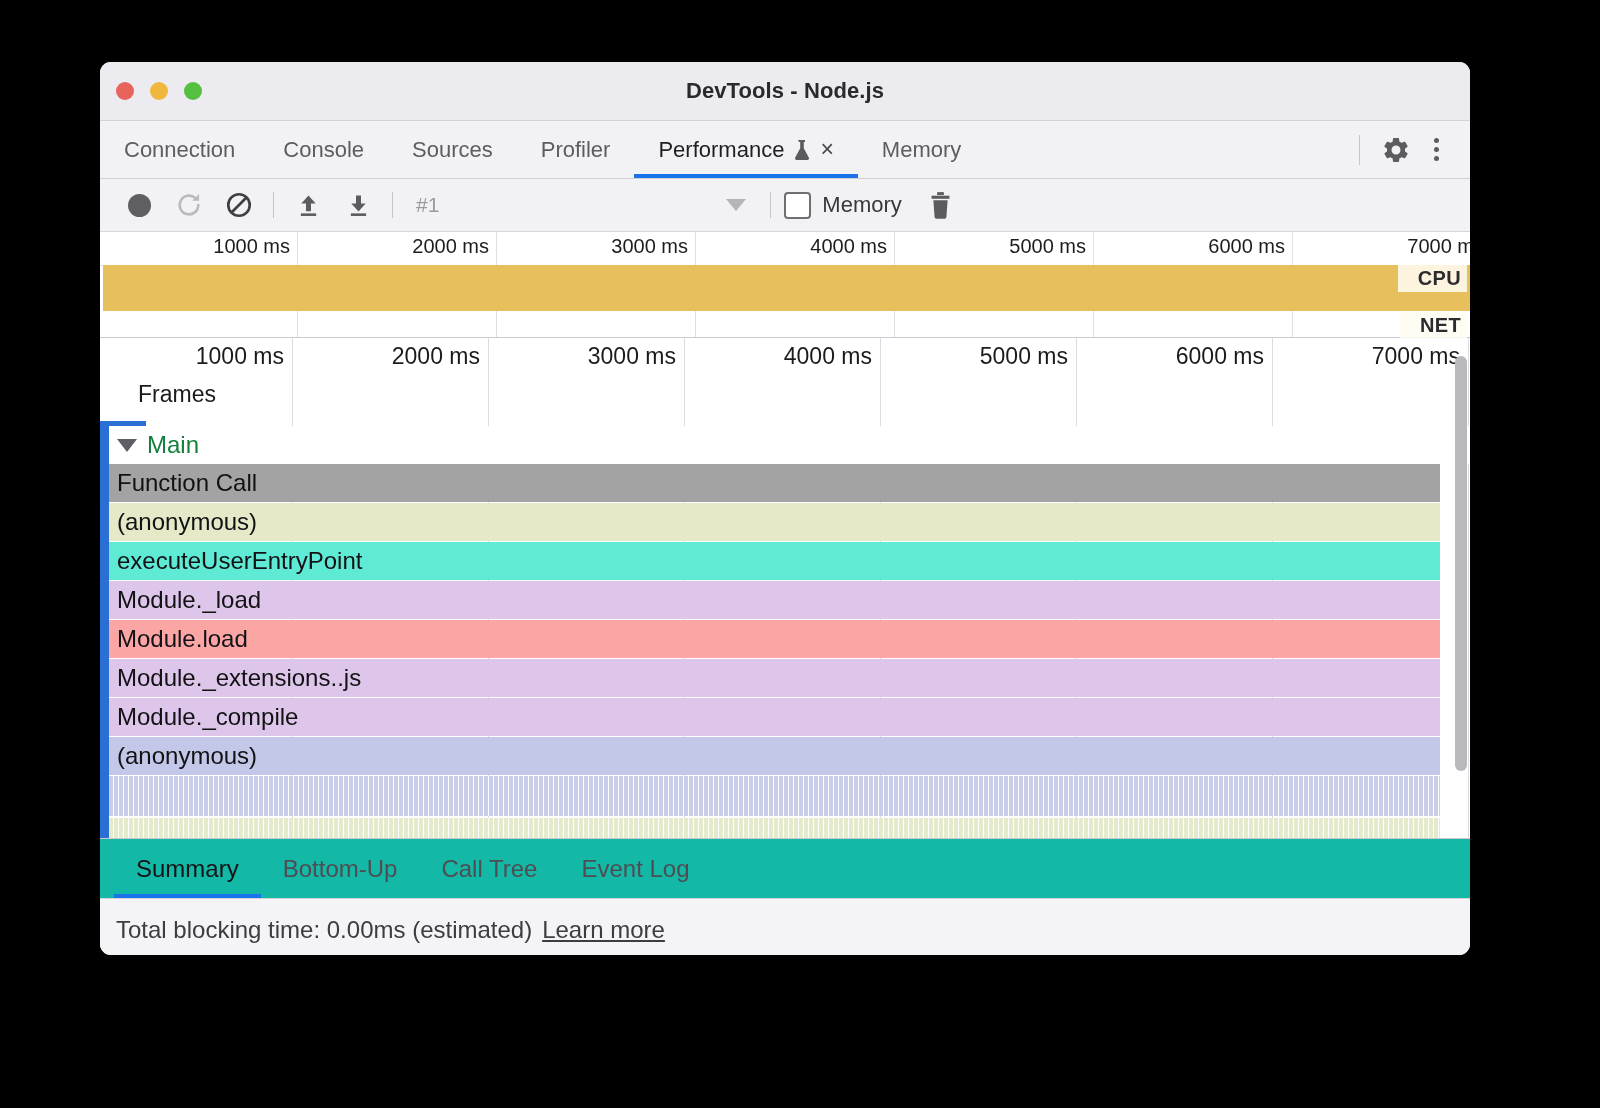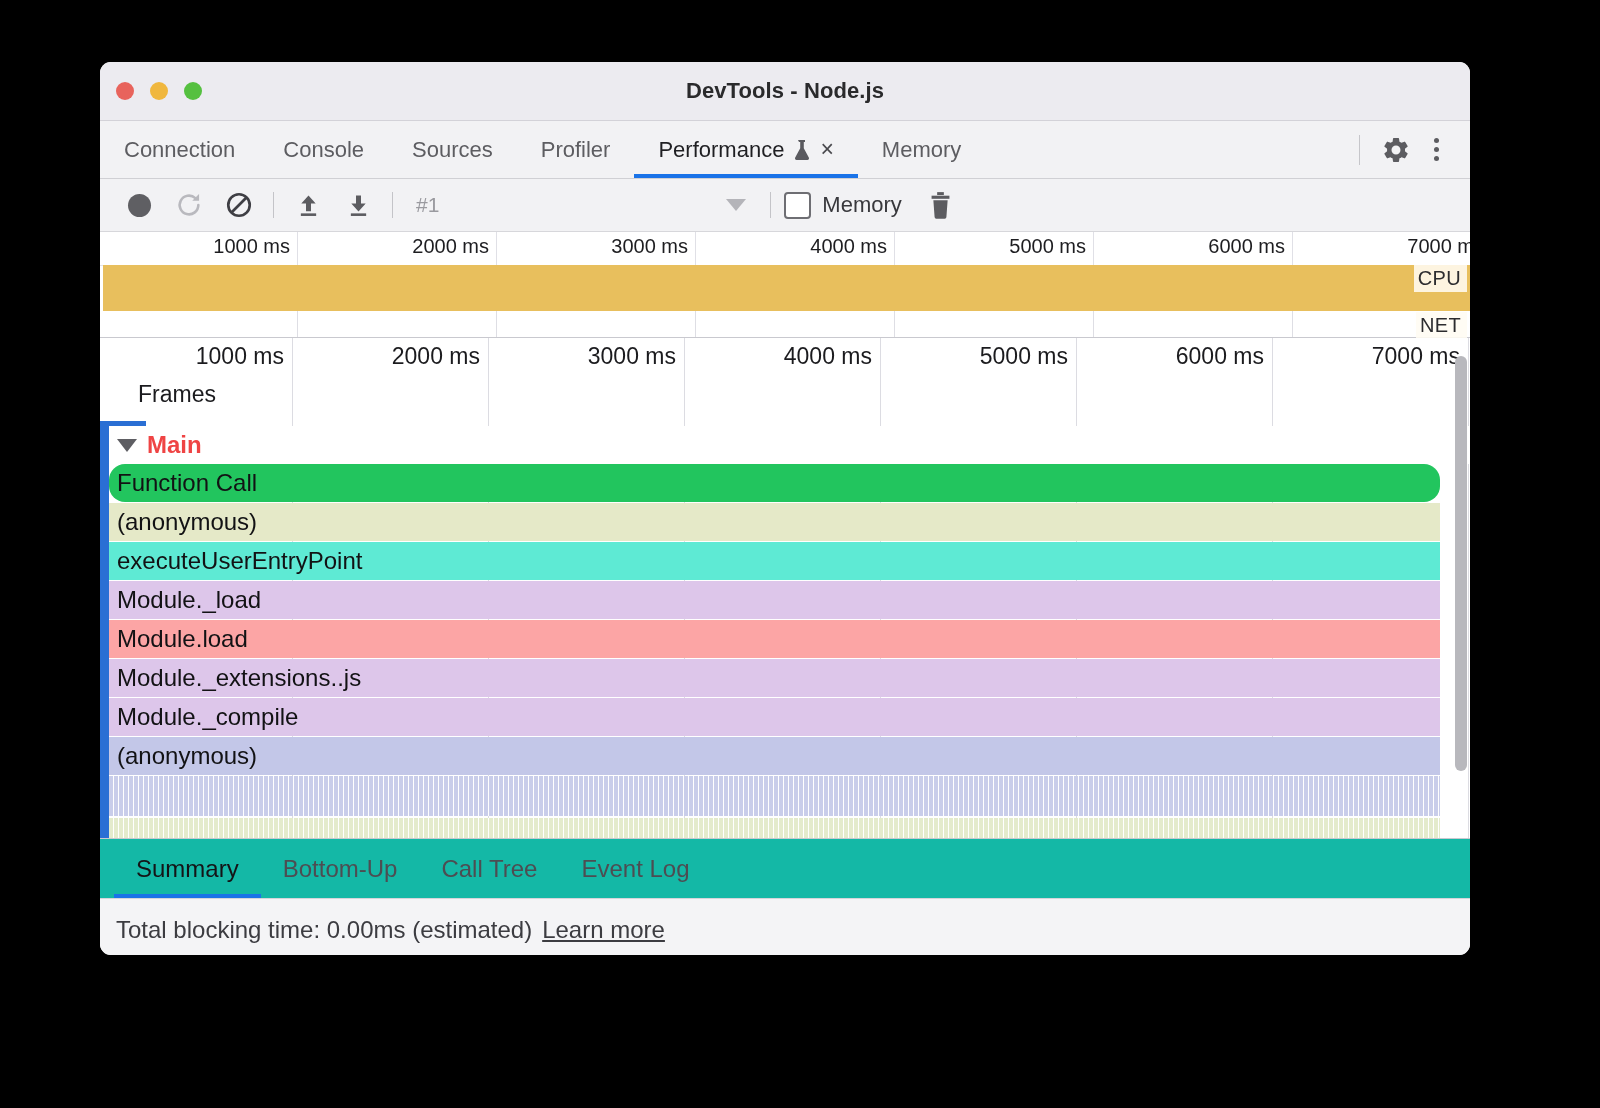--- a/index.html
+++ b/index.html
@@ -206,24 +206,24 @@
     left: 3px;
     right: 0;
     top: 33px;
     height: 46px;
     background: #e8bf5d;
   }
   .ov-label {
     position: absolute;
     right: 3px;
     font-size: 20px;
-    font-weight: normal;
+    font-weight: bold;
     color: #2c2c2f;
     background: rgba(255,252,243,0.88);
-    padding: 2px 6px 2px 4px;
+    padding: 2px 6px 2px 20px;
     letter-spacing: 0.3px;
   }
   .cpu-label { top: 33px; }
   .net-strip {
     position: absolute;
     left: 0; right: 0;
     top: 79px;
     height: 26px;
     background: #fff;
   }
@@ -310,23 +310,22 @@
   }
   .main-caret {
     width: 0; height: 0;
     border-left: 10px solid transparent;
     border-right: 10px solid transparent;
     border-top: 13px solid #5e5e63;
     margin-left: 8px;
   }
   .main-label {
     font-size: 24px;
-    color: #ef4444;
+    color: #15803d;
     margin-left: 10px;
-    font-weight: bold;
   }
 
   .bars {
     position: absolute;
     left: 9px;
     right: 0;
     top: 126px;
     bottom: 0;
   }
   .bar-row {
@@ -589,21 +588,21 @@
       <div class="main-group-top"></div>
       <div class="main-group-bar"></div>
 
       <div class="main-row">
         <span class="main-caret"></span>
         <span class="main-label">Main</span>
       </div>
 
       <div class="bars">
         <div class="bar-row">
-          <div class="bar" style="background:#22c55e;border-radius:16px;">
+          <div class="bar" style="background:#a3a3a3;">
             <span class="bar-label">Function Call</span>
           </div>
         </div>
         <div class="bar-row">
           <div class="bar" style="background:#e5e9c8;">
             <span class="bar-label">(anonymous)</span>
           </div>
         </div>
         <div class="bar-row">
           <div class="bar" style="background:#5eead4;">

